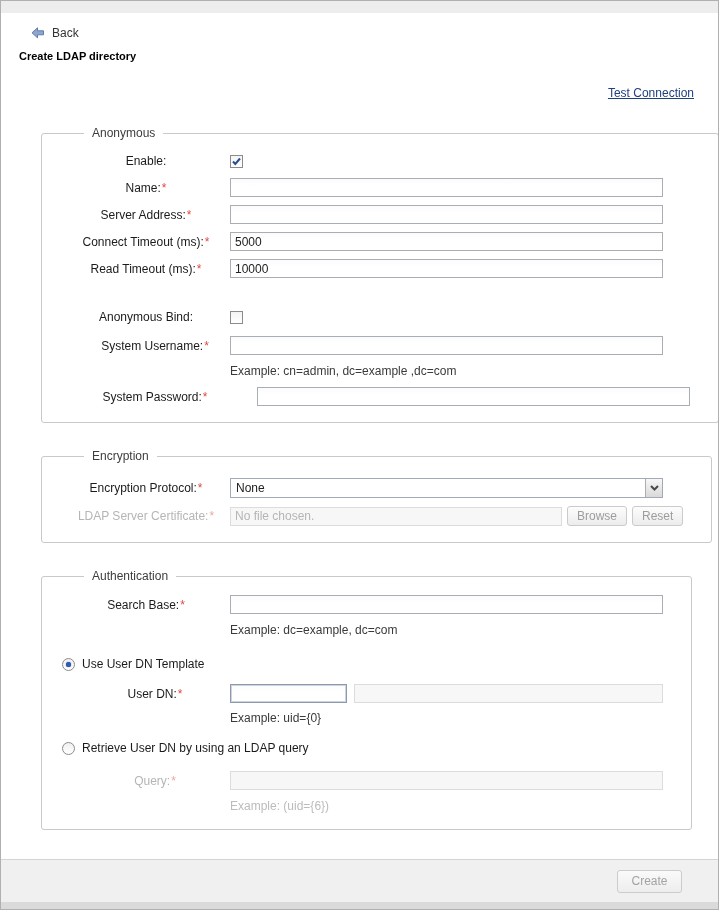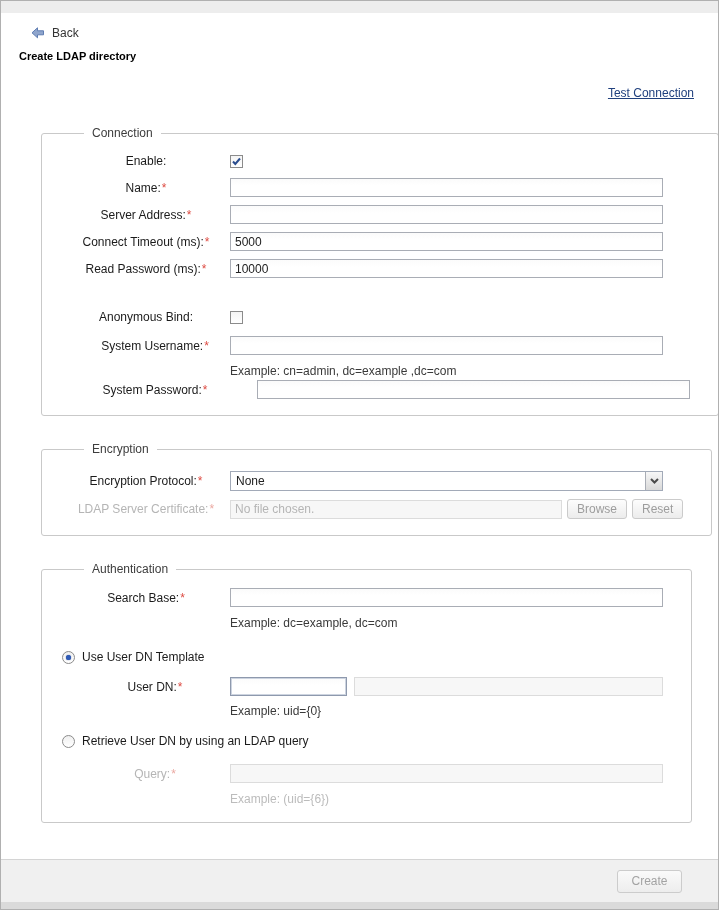--- a/index.html
+++ b/index.html
@@ -143,21 +143,21 @@
   <span class="back-label">Back</span>
 </div>
 
 <div class="page-title">Create LDAP directory</div>
 
 <div class="test-row">
   <span class="test-link">Test Connection</span>
 </div>
 
 <fieldset class="group">
-  <legend>Connection</legend>
+  <legend>Anonymous</legend>
 
   <div class="row" style="margin-top:10px;">
     <span class="lbl">Enable:</span>
     <span class="checkbox">
       <span style="display:flex;">
         <svg width="11" height="11" viewBox="0 0 11 11">
           <path d="M2 5.5 L4.3 8 L9 2.5" fill="none" stroke="#2a4d8f" stroke-width="2"></path>
         </svg>
       </span>
     </span>
@@ -172,37 +172,37 @@
     <span class="lbl"><span>Server Address:</span><span class="req">*</span></span>
     <input class="txt" type="text" value="" style="">
   </div>
 
   <div class="row">
     <span class="lbl"><span>Connect Timeout (ms):</span><span class="req">*</span></span>
     <input class="txt" type="text" value="5000" style="">
   </div>
 
   <div class="row">
-    <span class="lbl"><span>Read Password (ms):</span><span class="req">*</span></span>
+    <span class="lbl"><span>Read Timeout (ms):</span><span class="req">*</span></span>
     <input class="txt" type="text" value="10000" style="">
   </div>
 
   <div class="row" style="margin-top:32px;">
     <span class="lbl">Anonymous Bind:</span>
     <span class="checkbox"></span>
   </div>
 
   <div class="row indent" style="margin-top:12px;">
     <span class="lbl"><span>System Username:</span><span class="req">*</span></span>
     <input class="txt" type="text" value="" style="">
   </div>
 
   <div class="example">Example: cn=admin, dc=example ,dc=com</div>
 
-  <div class="row indent" style="margin-top:2px;gap:27px;">
+  <div class="row indent" style="margin-top:9px;gap:27px;">
     <span class="lbl"><span>System Password:</span><span class="req">*</span></span>
     <input class="txt" type="password" value="" style="">
   </div>
 </fieldset>
 
 <fieldset class="group">
   <legend>Encryption</legend>
 
   <div class="row" style="margin-top:11px;">
     <span class="lbl"><span>Encryption Protocol:</span><span class="req">*</span></span>

